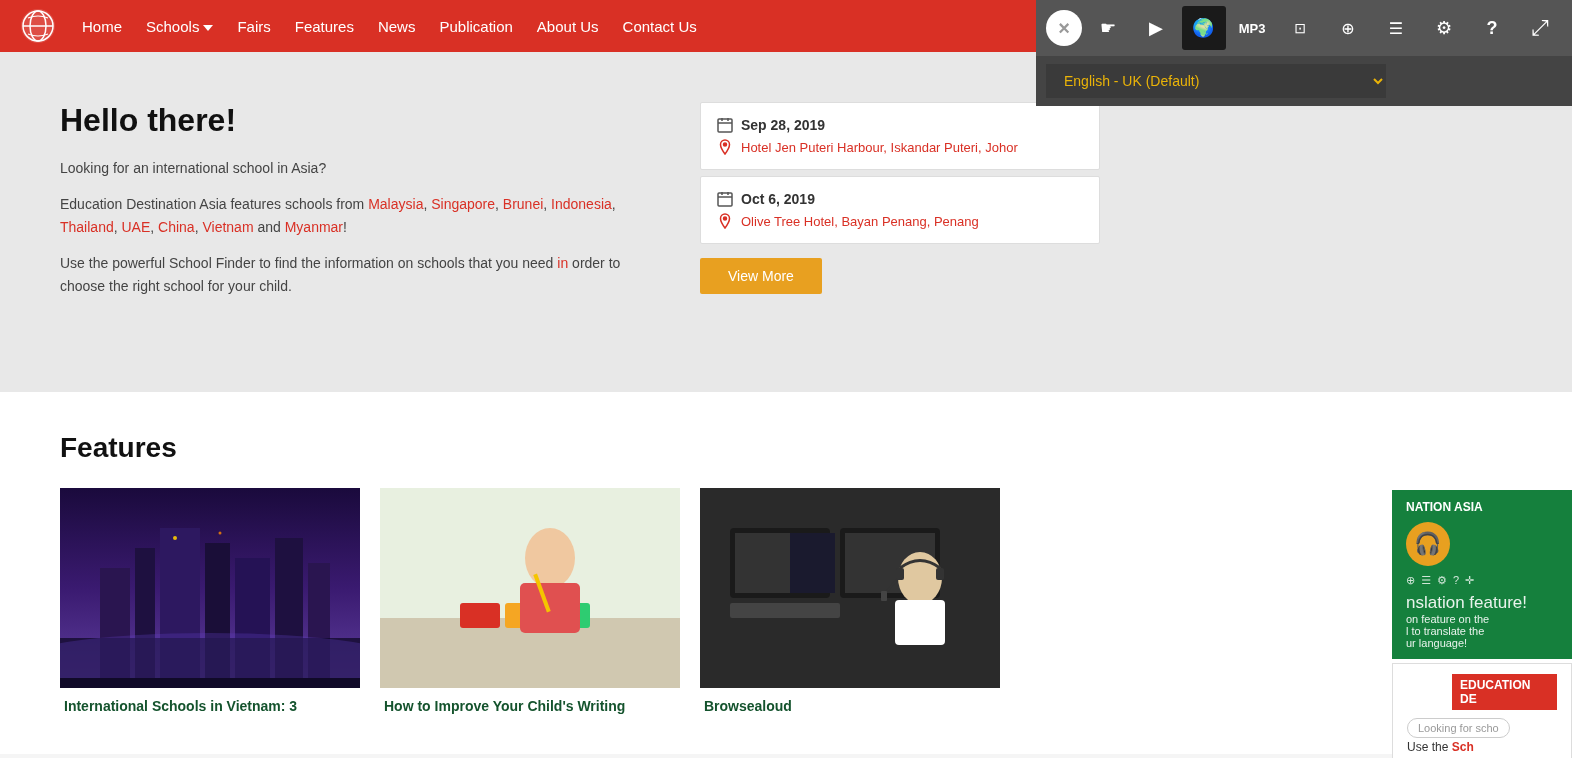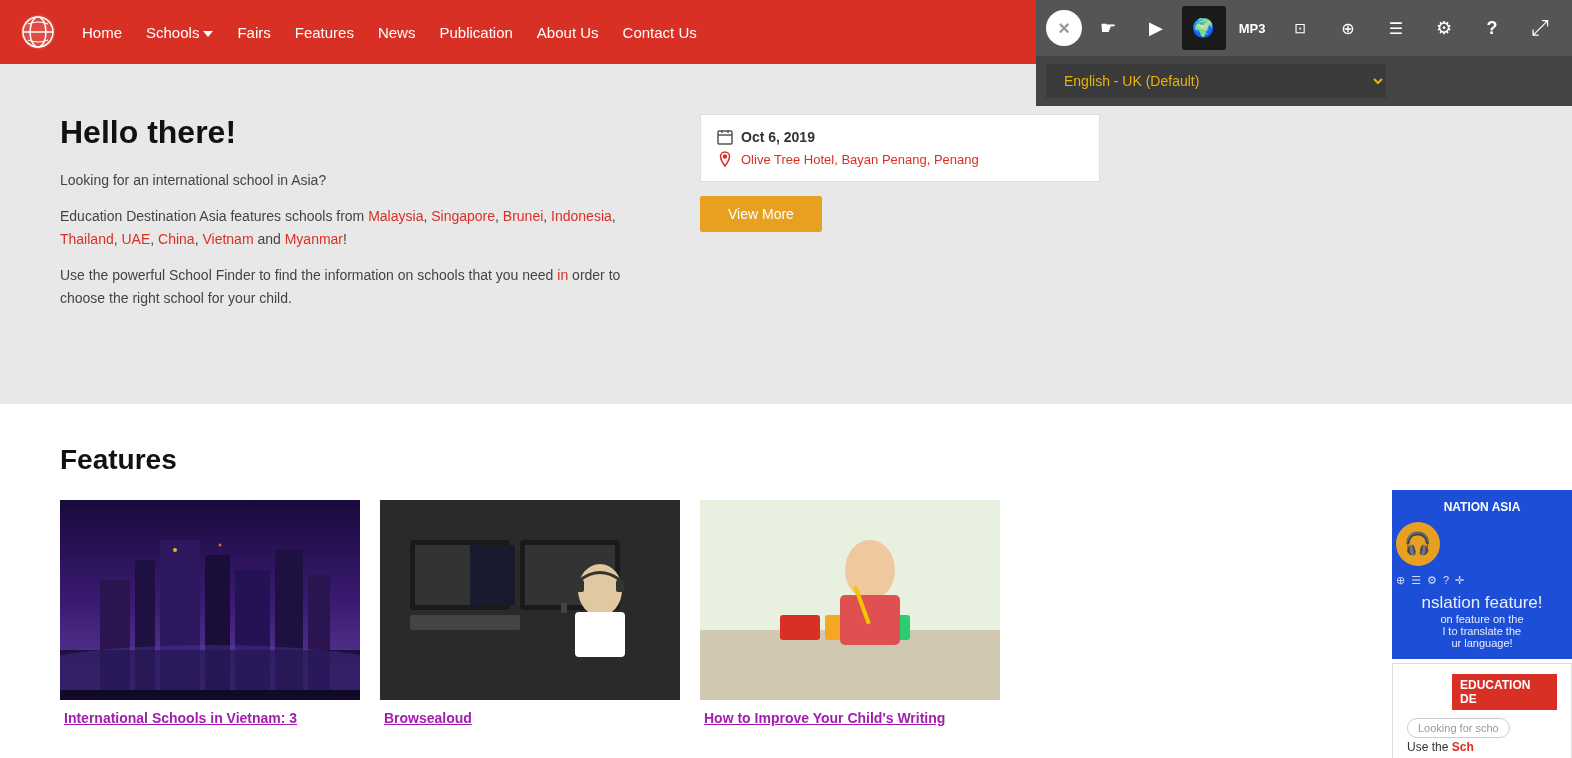--- a/index.html
+++ b/index.html
@@ -4,21 +4,21 @@
   <style>
     * { margin: 0; padding: 0; box-sizing: border-box; }
     body { font-family: Arial, sans-serif; background: #f5f5f5; overflow-x: hidden; }
 
     
     .navbar {
       background: #d93025;
       display: flex;
       align-items: center;
       padding: 0 20px;
-      height: 64px;
+      height: 52px;
       position: relative;
       z-index: 10;
     }
     .navbar-logo {
       width: 36px;
       height: 36px;
       margin-right: 16px;
       flex-shrink: 0;
     }
     .navbar-logo svg { width: 36px; height: 36px; }
@@ -138,24 +138,23 @@
       height: 200px;
       display: flex;
       align-items: center;
       justify-content: center;
       font-size: 12px;
       color: #999;
     }
     .feature-card-title {
       font-size: 14px;
       font-weight: bold;
-      color: #a21caf;
+      color: #14532d;
       margin-top: 10px;
       padding: 0 4px;
-      text-decoration: underline;
     }
 
     
     .img-city { background: linear-gradient(180deg, #1a0a3c 0%, #2d1b6e 30%, #4a2f8a 50%, #6b3fa8 60%, #8b50c0 70%, #c080e0 80%, #8060b0 100%); }
     .img-child { background: linear-gradient(135deg, #e8f0e8 0%, #d0e8d0 40%, #f0f4f0 60%, #c8dcc8 80%, #e0eee0 100%); }
     .img-tech { background: linear-gradient(135deg, #1a1a2e 0%, #2d2d4e 30%, #3d3d5e 50%, #808080 80%, #a0a0a0 100%); }
 
     
     .browsealoud-overlay {
       position: fixed;
@@ -256,20 +255,38 @@
 </nav>
 
 <section class="hero">
   <div class="hero-content">
     <h1>Hello there!</h1>
     <p>Looking for an international school in Asia?</p>
     <p>Education Destination Asia features schools from <a href="#">Malaysia</a>, <a href="#">Singapore</a>, <a href="#">Brunei</a>, <a href="#">Indonesia</a>, <a href="#">Thailand</a>, <a href="#">UAE</a>, <a href="#">China</a>, <a href="#">Vietnam</a> and <a href="#">Myanmar</a>!</p>
     <p>Use the powerful School Finder to find the information on schools that you need <a href="#">in</a> order to choose the right school for your child.</p>
   </div>
   <div class="hero-events">
+    <div class="event-item">
+      <div class="event-date">
+        <svg class="cal-icon" viewBox="0 0 16 16" fill="none" stroke="#555" stroke-width="1.5">
+          <rect x="1" y="2" width="14" height="13" rx="1"></rect>
+          <line x1="5" y1="1" x2="5" y2="4"></line>
+          <line x1="11" y1="1" x2="11" y2="4"></line>
+          <line x1="1" y1="6" x2="15" y2="6"></line>
+        </svg>
+        <span>Sep 28, 2019</span>
+      </div>
+      <div class="event-location">
+        <svg class="pin-icon" viewBox="0 0 16 16" fill="none" stroke="#d93025" stroke-width="1.5">
+          <path d="M8 1C5.5 1 3.5 3 3.5 5.5C3.5 9 8 15 8 15C8 15 12.5 9 12.5 5.5C12.5 3 10.5 1 8 1Z"></path>
+          <circle cx="8" cy="5.5" r="1.5" fill="#d93025"></circle>
+        </svg>
+        <span>Hotel Jen Puteri Harbour, Iskandar Puteri, Johor</span>
+      </div>
+    </div>
     <div class="event-item">
       <div class="event-date">
         <svg class="cal-icon" viewBox="0 0 16 16" fill="none" stroke="#555" stroke-width="1.5">
           <rect x="1" y="2" width="14" height="13" rx="1"></rect>
           <line x1="5" y1="1" x2="5" y2="4"></line>
           <line x1="11" y1="1" x2="11" y2="4"></line>
           <line x1="1" y1="6" x2="15" y2="6"></line>
         </svg>
         <span>Oct 6, 2019</span>
       </div>
@@ -311,20 +328,39 @@
           <ellipse cx="150" cy="175" rx="200" ry="30" fill="#6040c0" opacity="0.3"></ellipse>
 
           <circle cx="115" cy="50" r="2" fill="#ffcc00" opacity="0.9"></circle>
           <circle cx="160" cy="45" r="1.5" fill="#ff8800" opacity="0.8"></circle>
           <rect cx="0" y="190" width="300" height="10" fill="#100a28"></rect>
         </svg>
       </div>
       <div class="feature-card-title">International Schools in Vietnam: 3</div>
     </div>
     <div class="feature-card">
+      <div class="feature-img-placeholder img-child">
+        <svg width="300" height="200" viewBox="0 0 300 200">
+          <rect width="300" height="200" fill="#e8f0e0"></rect>
+
+          <rect x="0" y="130" width="300" height="70" fill="#d0c8b0"></rect>
+
+          <rect x="80" y="115" width="40" height="25" fill="#d93025" rx="3"></rect>
+          <rect x="125" y="115" width="40" height="25" fill="#f5a623" rx="3"></rect>
+          <rect x="170" y="115" width="40" height="25" fill="#2ecc71" rx="3"></rect>
+
+          <ellipse cx="170" cy="70" rx="25" ry="30" fill="#f0c8a0"></ellipse>
+          <rect x="140" y="95" width="60" height="50" fill="#e05050" rx="5"></rect>
+
+          <rect x="160" y="85" width="4" height="40" fill="#f5c500" transform="rotate(-20, 162, 105)"></rect>
+        </svg>
+      </div>
+      <div class="feature-card-title">How to Improve Your Child's Writing</div>
+    </div>
+    <div class="feature-card">
       <div class="feature-img-placeholder img-tech">
         <svg width="300" height="200" viewBox="0 0 300 200">
           <rect width="300" height="200" fill="#2a2a2a"></rect>
 
           <rect x="30" y="40" width="100" height="70" fill="#1a1a1a" rx="4"></rect>
           <rect x="35" y="45" width="90" height="60" fill="#333"></rect>
           <rect x="90" y="45" width="45" height="60" fill="#1a1a2e"></rect>
           <rect x="140" y="40" width="100" height="70" fill="#1a1a1a" rx="4"></rect>
           <rect x="145" y="45" width="90" height="60" fill="#333"></rect>
 
@@ -335,39 +371,20 @@
 
           <path d="M200 80 Q220 65 240 80" fill="none" stroke="#333" stroke-width="3"></path>
           <rect x="196" y="80" width="8" height="12" fill="#333" rx="2"></rect>
           <rect x="236" y="80" width="8" height="12" fill="#333" rx="2"></rect>
 
           <line x1="197" y1="92" x2="185" y2="105" stroke="#333" stroke-width="2"></line>
           <rect x="181" y="103" width="6" height="10" fill="#444" rx="1"></rect>
         </svg>
       </div>
       <div class="feature-card-title">Browsealoud</div>
-    </div>
-    <div class="feature-card">
-      <div class="feature-img-placeholder img-child">
-        <svg width="300" height="200" viewBox="0 0 300 200">
-          <rect width="300" height="200" fill="#e8f0e0"></rect>
-
-          <rect x="0" y="130" width="300" height="70" fill="#d0c8b0"></rect>
-
-          <rect x="80" y="115" width="40" height="25" fill="#d93025" rx="3"></rect>
-          <rect x="125" y="115" width="40" height="25" fill="#f5a623" rx="3"></rect>
-          <rect x="170" y="115" width="40" height="25" fill="#2ecc71" rx="3"></rect>
-
-          <ellipse cx="170" cy="70" rx="25" ry="30" fill="#f0c8a0"></ellipse>
-          <rect x="140" y="95" width="60" height="50" fill="#e05050" rx="5"></rect>
-
-          <rect x="160" y="85" width="4" height="40" fill="#f5c500" transform="rotate(-20, 162, 105)"></rect>
-        </svg>
-      </div>
-      <div class="feature-card-title">How to Improve Your Child's Writing</div>
     </div>
   </div>
 </section>
 
 <div class="browsealoud-overlay">
   <div class="ba-toolbar">
     <div class="ba-close-btn">
       <span>×</span>
     </div>
     <div class="ba-btn">
@@ -406,21 +423,21 @@
       <option>English - UK (Default)</option>
       <option>Malay</option>
       <option>Chinese (Simplified)</option>
       <option>Chinese (Traditional)</option>
       <option>Tamil</option>
     </select>
   </div>
 </div>
 
 <div style="position:fixed; top:490px; right:0; z-index:998; display:flex; flex-direction:column; gap:4px;">
-  <div style="background:#1d4ed8; color:#fff; padding:10px 4px; width:180px;text-align:center;">
+  <div style="background:#15803d; color:#fff; padding:10px 14px; width:180px;">
     <div style="font-weight:bold;font-size:12px;margin-bottom:8px;">NATION ASIA</div>
     <div style="background:#e8a020; border-radius:50%; width:44px; height:44px; display:flex; align-items:center; justify-content:center; margin-bottom:8px;">
       <span style="color:#fff; font-size:22px;">🎧</span>
     </div>
     <div style="display:flex; gap:6px; font-size:11px; color:rgba(255,255,255,0.8); margin-bottom:6px;">
       <span>⊕</span>
       <span>☰</span>
       <span>⚙</span>
       <span>?</span>
       <span>✛</span>

